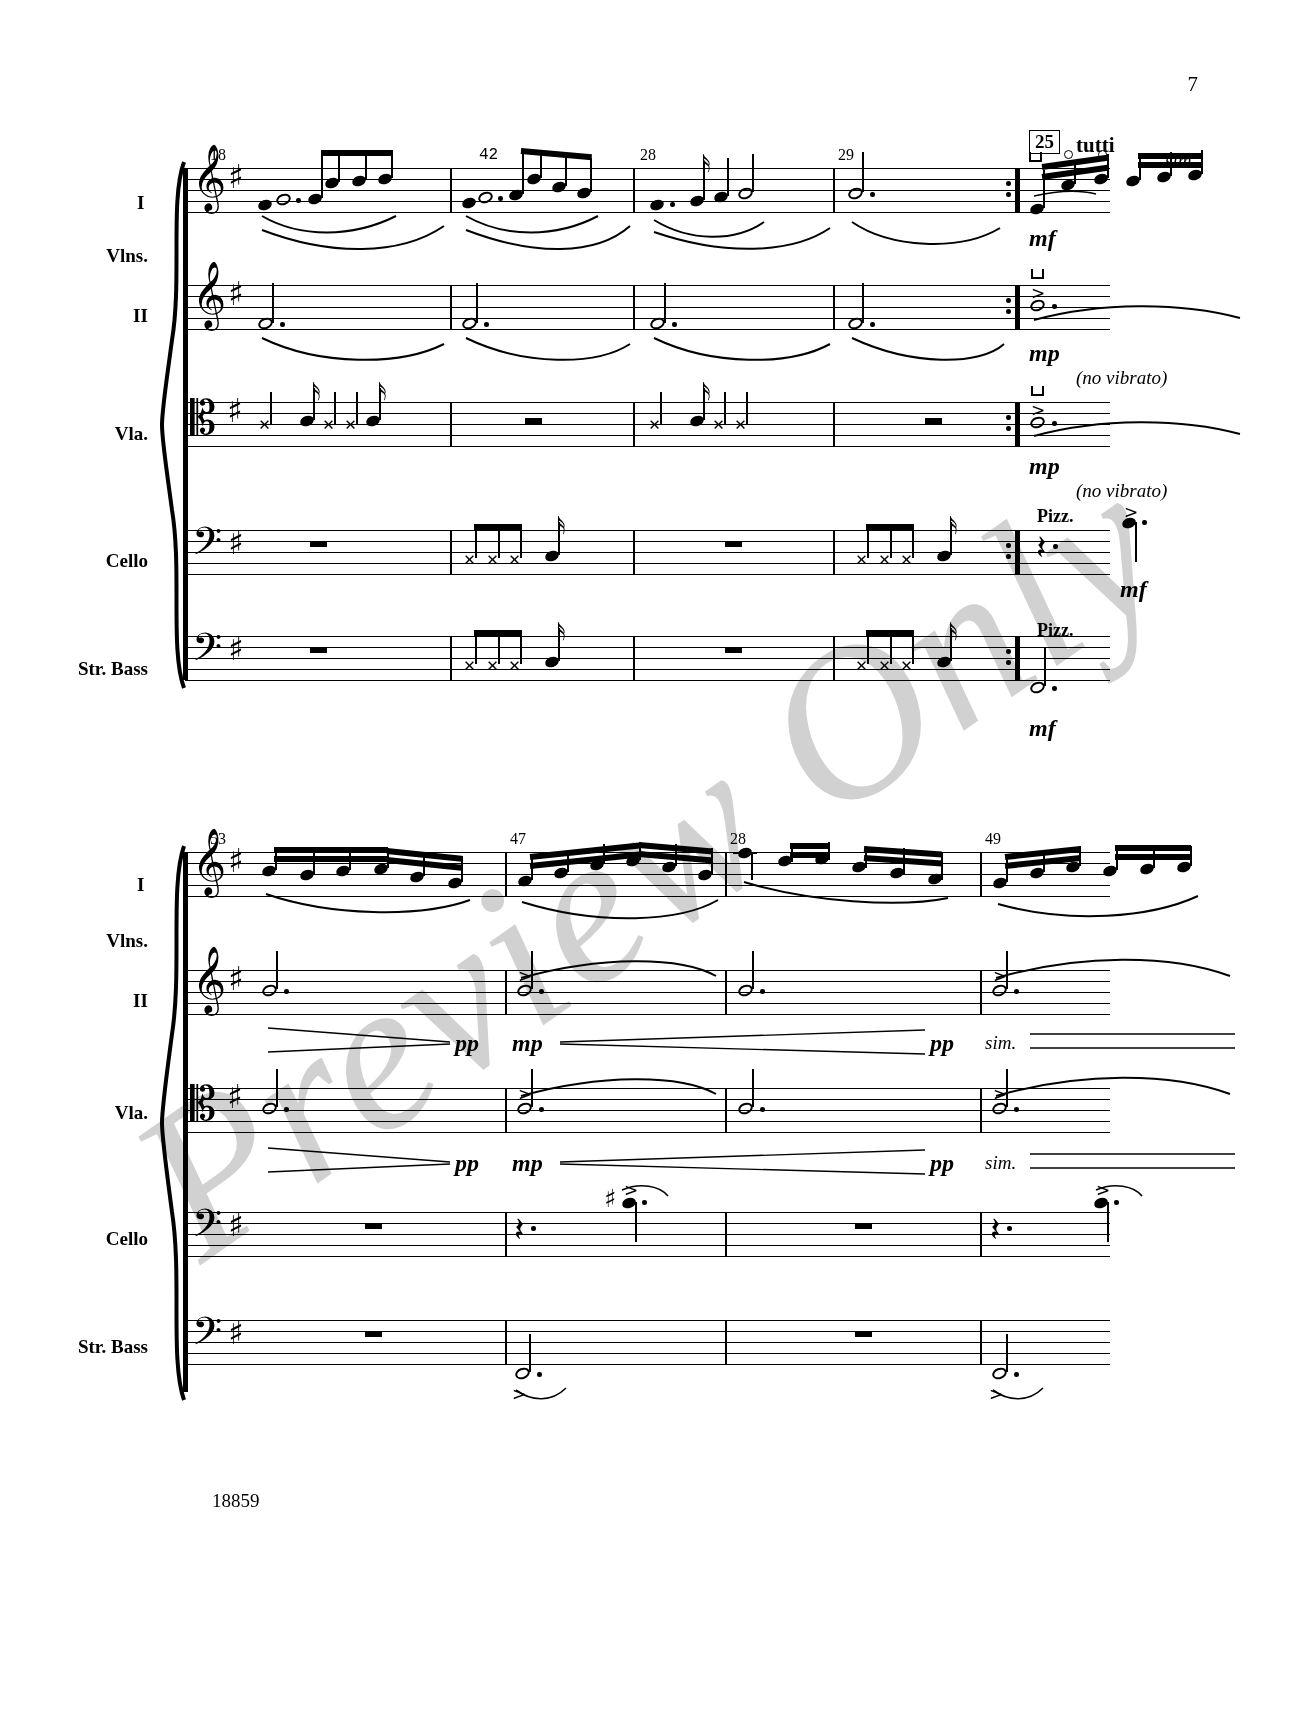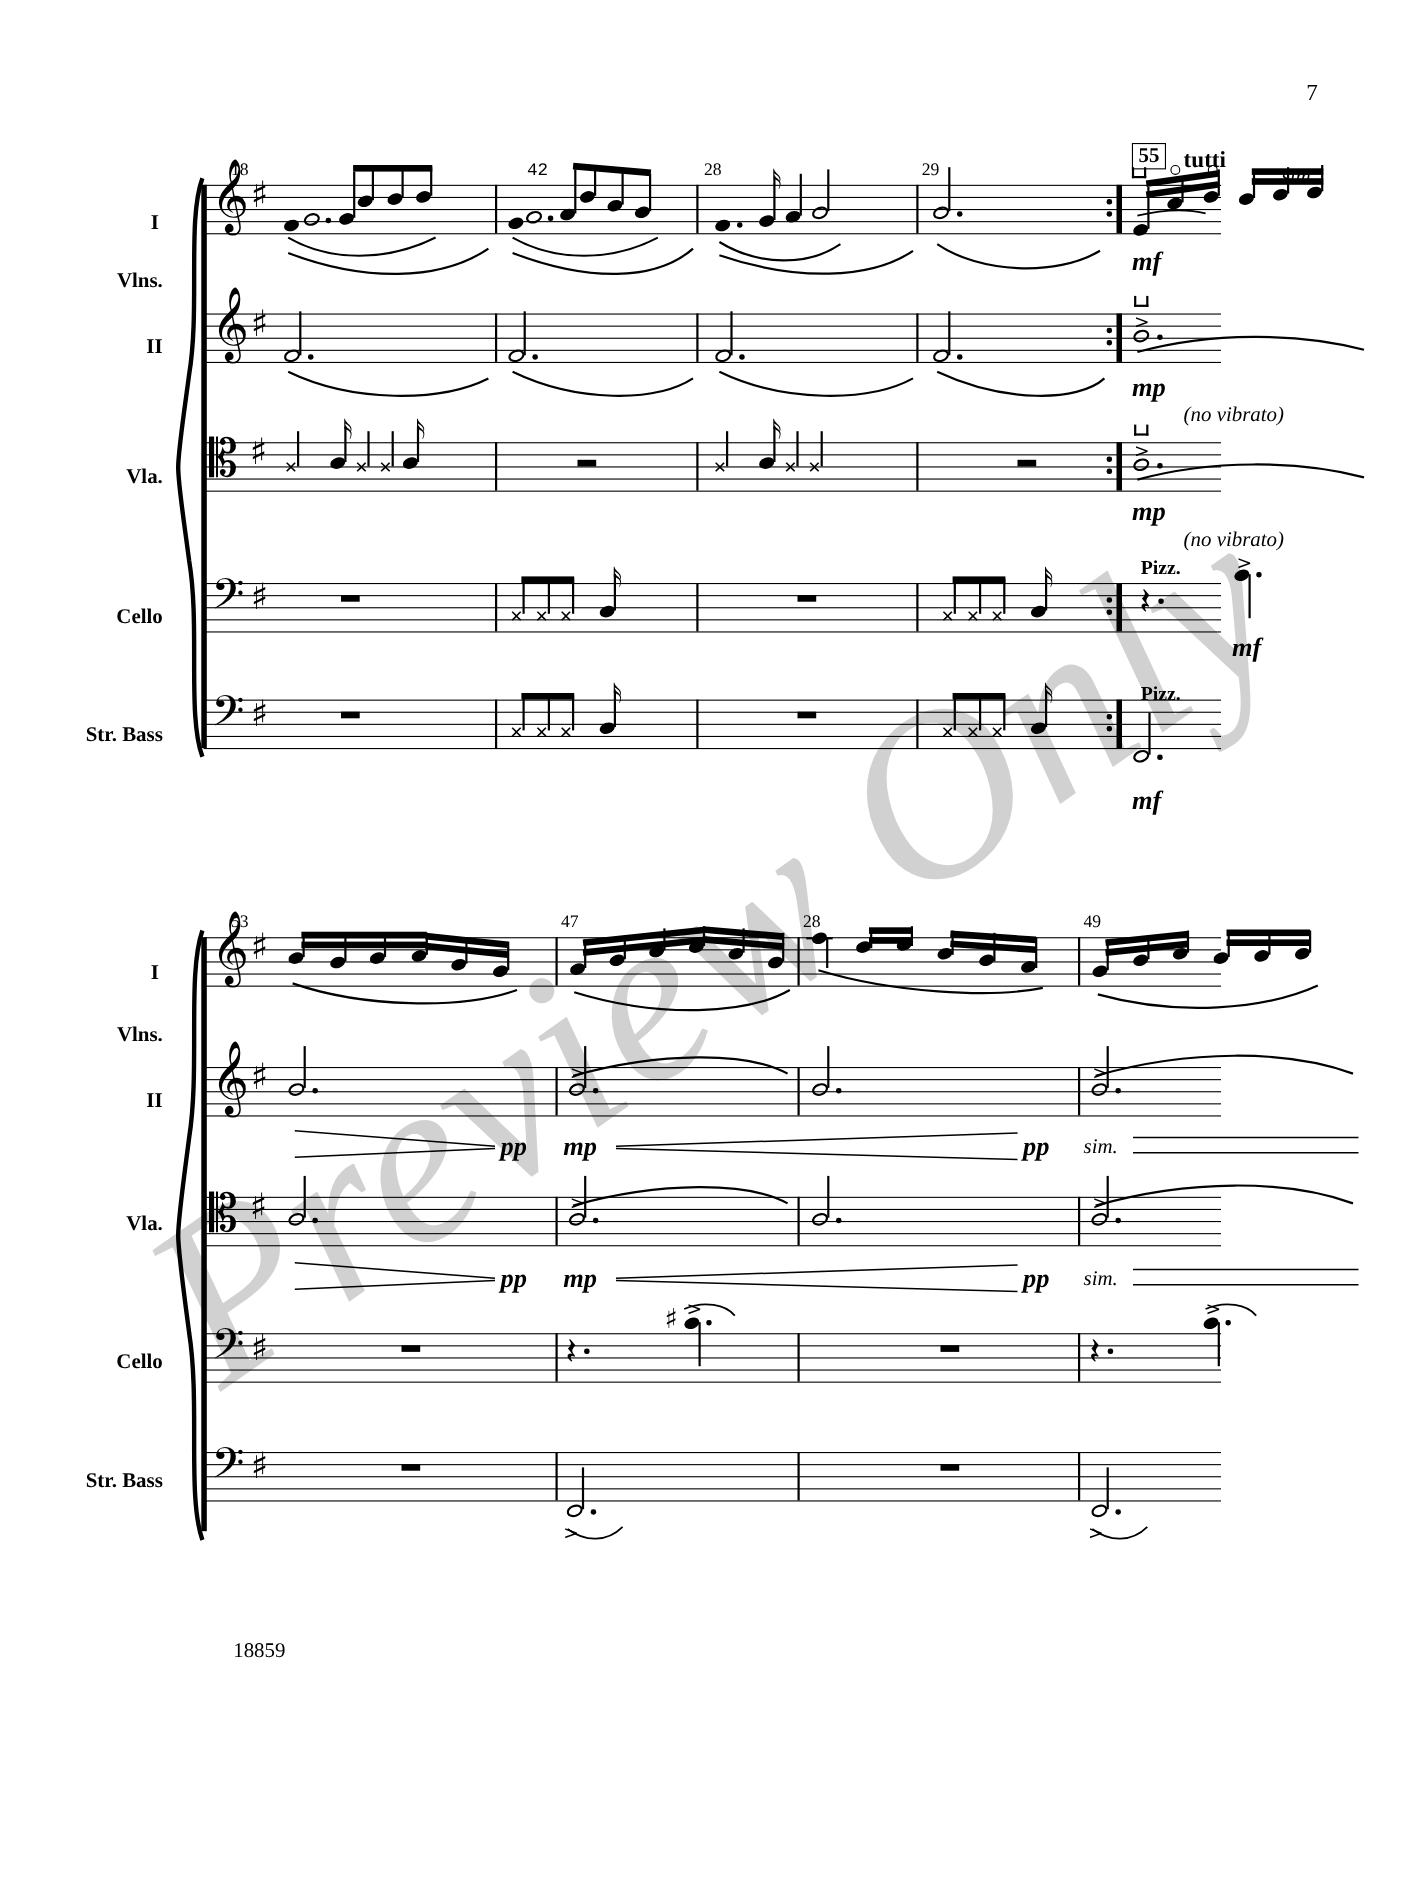--- a/index.html
+++ b/index.html
@@ -378,21 +378,21 @@
   <div class="barline thick" style="left:1015px; top:38px; height:44px;"></div>
   <div class="barline thick" style="left:1015px; top:155px; height:44px;"></div>
   <div class="barline thick" style="left:1015px; top:272px; height:44px;"></div>
   <div class="barline thick" style="left:1015px; top:400px; height:44px;"></div>
   <div class="barline thick" style="left:1015px; top:506px; height:44px;"></div>
 
   <div class="measure-num" style="left:210px; top:16px;">18</div>
   <div class="measure-num" style="left:479px; top:16px;font-family:Liberation Mono, monospace;">42</div>
   <div class="measure-num" style="left:640px; top:16px;">28</div>
   <div class="measure-num" style="left:838px; top:16px;">29</div>
-  <div class="rehearsal" style="left:1029px; top:0px;">55</div>
+  <div class="rehearsal" style="left:1029px; top:0px;">25</div>
   <div class="tutti" style="left:1076px; top:3px;">tutti</div>
   <div class="expr" style="left:1165px; top:20px;">sim.</div>
 
   <div class="nh" style="left:258px; top:70px;"></div>
   <div class="nh-open" style="left:276px; top:64px;"></div>
   <div class="dot" style="left:296px; top:68px;"></div>
   <div class="nh" style="left:308px; top:64px;"></div>
   <div class="stem" style="left:321px; top:26px; height:42px;"></div>
   <div class="nh" style="left:325px; top:48px;"></div>
   <div class="nh" style="left:352px; top:46px;"></div>

